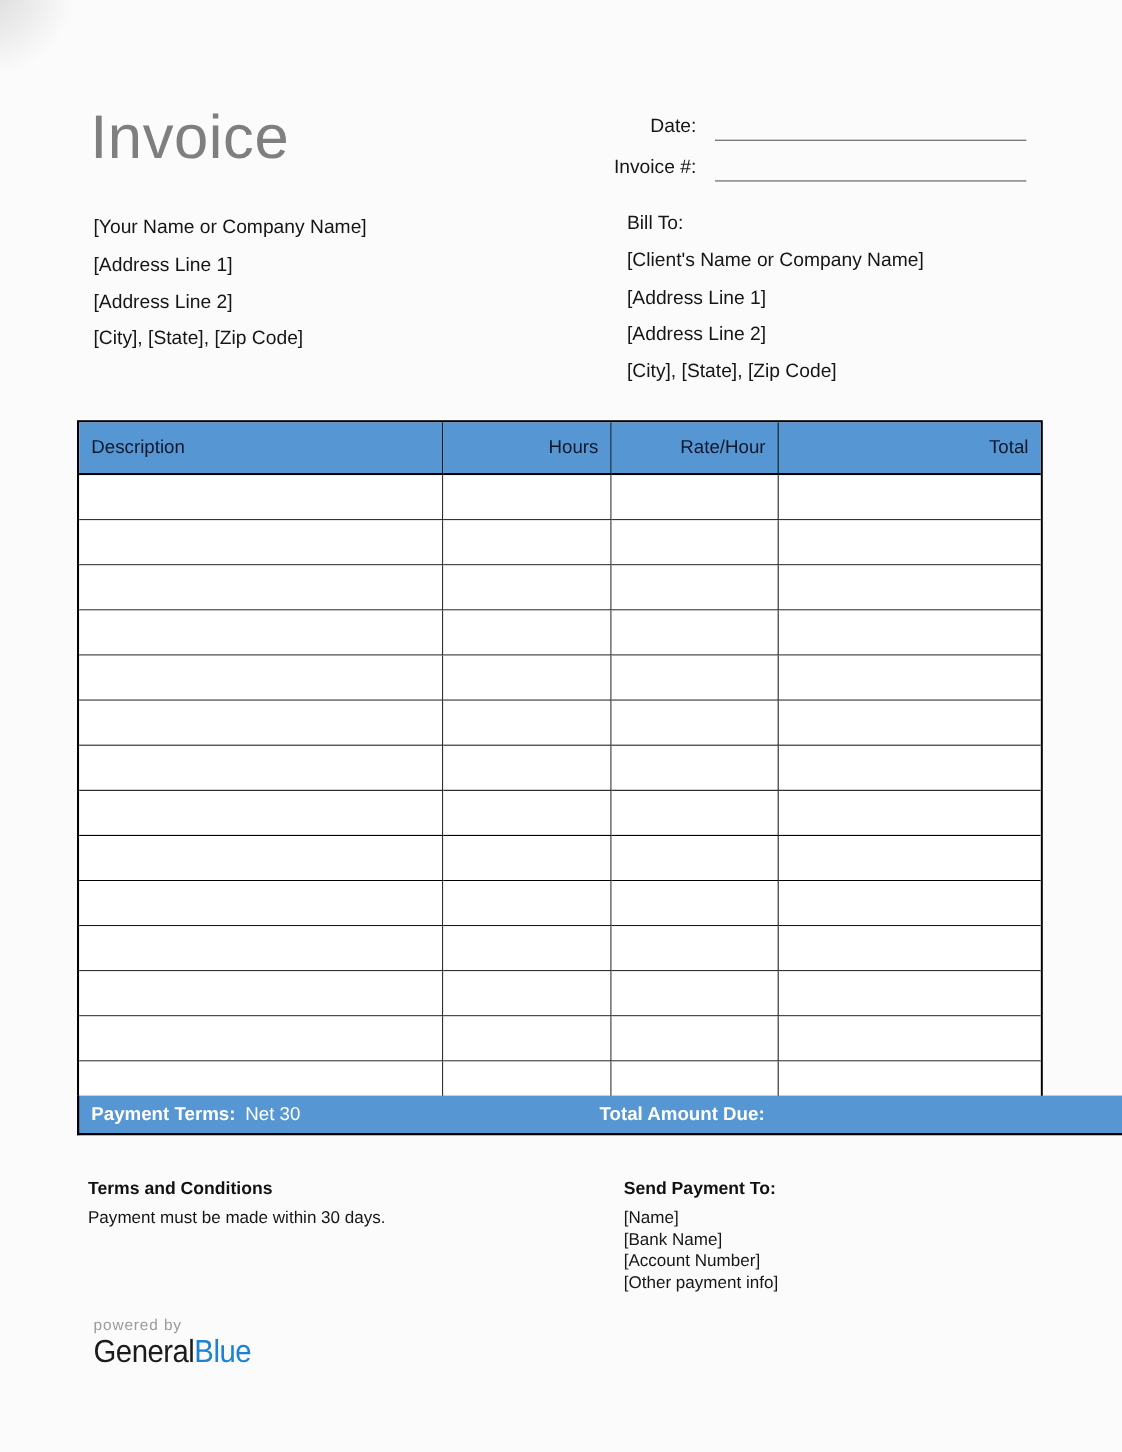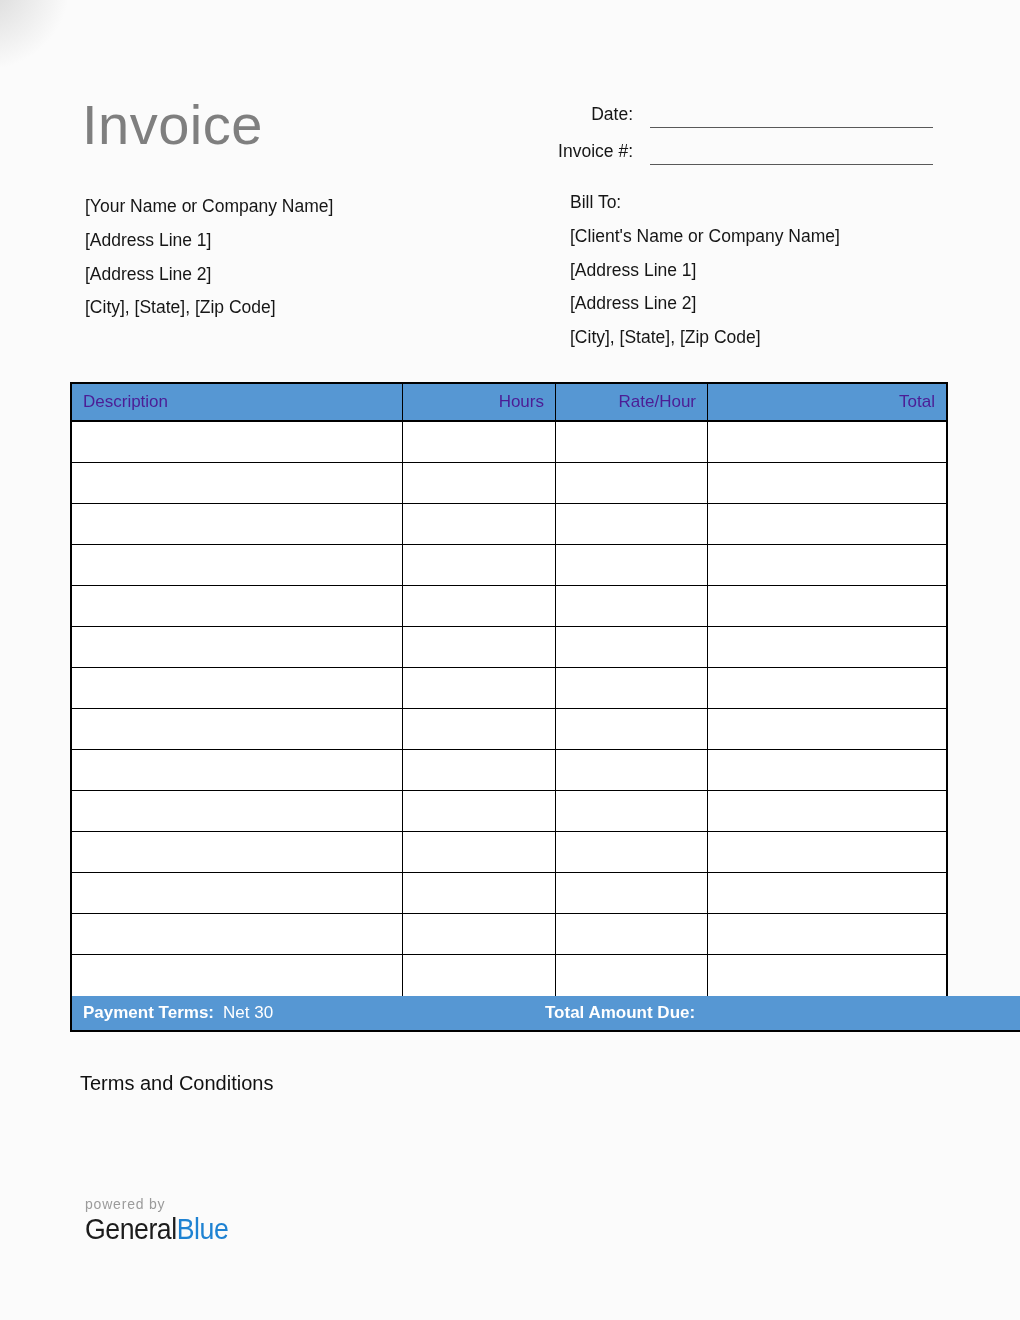--- a/index.html
+++ b/index.html
@@ -37,21 +37,21 @@
 
   
   .inv-table {
     position:absolute; left:70px; top:382px; width:878px;
     display:grid;
     grid-template-columns:331px 153px 152px 238px;
     border:2px solid #000;
     background:#fff;
   }
   .hcell {
-    height:38px; background:var(--accent,#5697d3); color:#4c1d95;
+    height:48px; background:var(--accent,#5697d3); color:#0f172a;
     font-size:17px; display:flex; align-items:center;
     border-bottom:2px solid #000; border-right:1.5px solid #000;
   }
   .hcell.last { border-right:none; }
   .hcell.al { padding-left:11px; }
   .hcell.ar { justify-content:flex-end; padding-right:11px; }
   .cell {
     height:41px; background:#fff;
     border-right:1.5px solid #000; border-bottom:1.5px solid #000;
   }
@@ -66,21 +66,21 @@
     color:#fff; font-size:17px;
     display:flex; align-items:center; padding-left:11px;
   }
   .tf-bold { font-weight:bold; }
   .tf-value { margin-left:9px; font-weight:normal; }
   .tf-total { position:absolute; left:473px; top:0; height:100%; display:flex; align-items:center; font-weight:bold; }
 
   
   .terms-block { position:absolute; left:80px; top:1072px; width:440px; }
   .send-block  { position:absolute; left:567px; top:1072px; width:360px; }
-  .sec-heading { font-size:20px; font-weight:normal; color:#111; margin-bottom:8px; }
+  .sec-heading { font-size:16px; font-weight:bold; color:#111; margin-bottom:8px; }
   .terms-block .sec-line { font-size:15.5px; line-height:19px; }
   .send-block  .sec-line { font-size:15.5px; line-height:19.6px; }
 
   
   .branding { position:absolute; left:85px; top:1196px; }
   .powered-by { font-size:14px; color:#9b9b9b; letter-spacing:0.8px; }
   .brand { font-size:29px; letter-spacing:-0.5px; margin-top:1px; transform:scaleX(0.92); transform-origin:left top; white-space:nowrap; }
   .brand-part1 { color:#1c1c1c; }
   .brand-part2 { color:var(--brand-blue,#1e82d2); }
 </style>
@@ -182,22 +182,30 @@
     </div>
 
   <div class="table-footer">
     <span class="tf-bold">Payment Terms:</span>
     <span class="tf-value">Net 30</span>
     <span class="tf-total">Total Amount Due:</span>
   </div>
 
   <div class="terms-block">
     <div class="sec-heading">Terms and Conditions</div>
-  </div>
-
+    <div class="sec-line">Payment must be made within 30 days.</div>
+  </div>
+
+  <div class="send-block">
+    <div class="sec-heading">Send Payment To:</div>
+    <div class="sec-line">[Name]</div>
+    <div class="sec-line">[Bank Name]</div>
+    <div class="sec-line">[Account Number]</div>
+    <div class="sec-line">[Other payment info]</div>
+  </div>
 
   <div class="branding">
     <div class="powered-by">powered by</div>
     <div class="brand">
       <span class="brand-part1">General</span><span class="brand-part2">Blue</span>
     </div>
   </div>
 
 </div>
 

